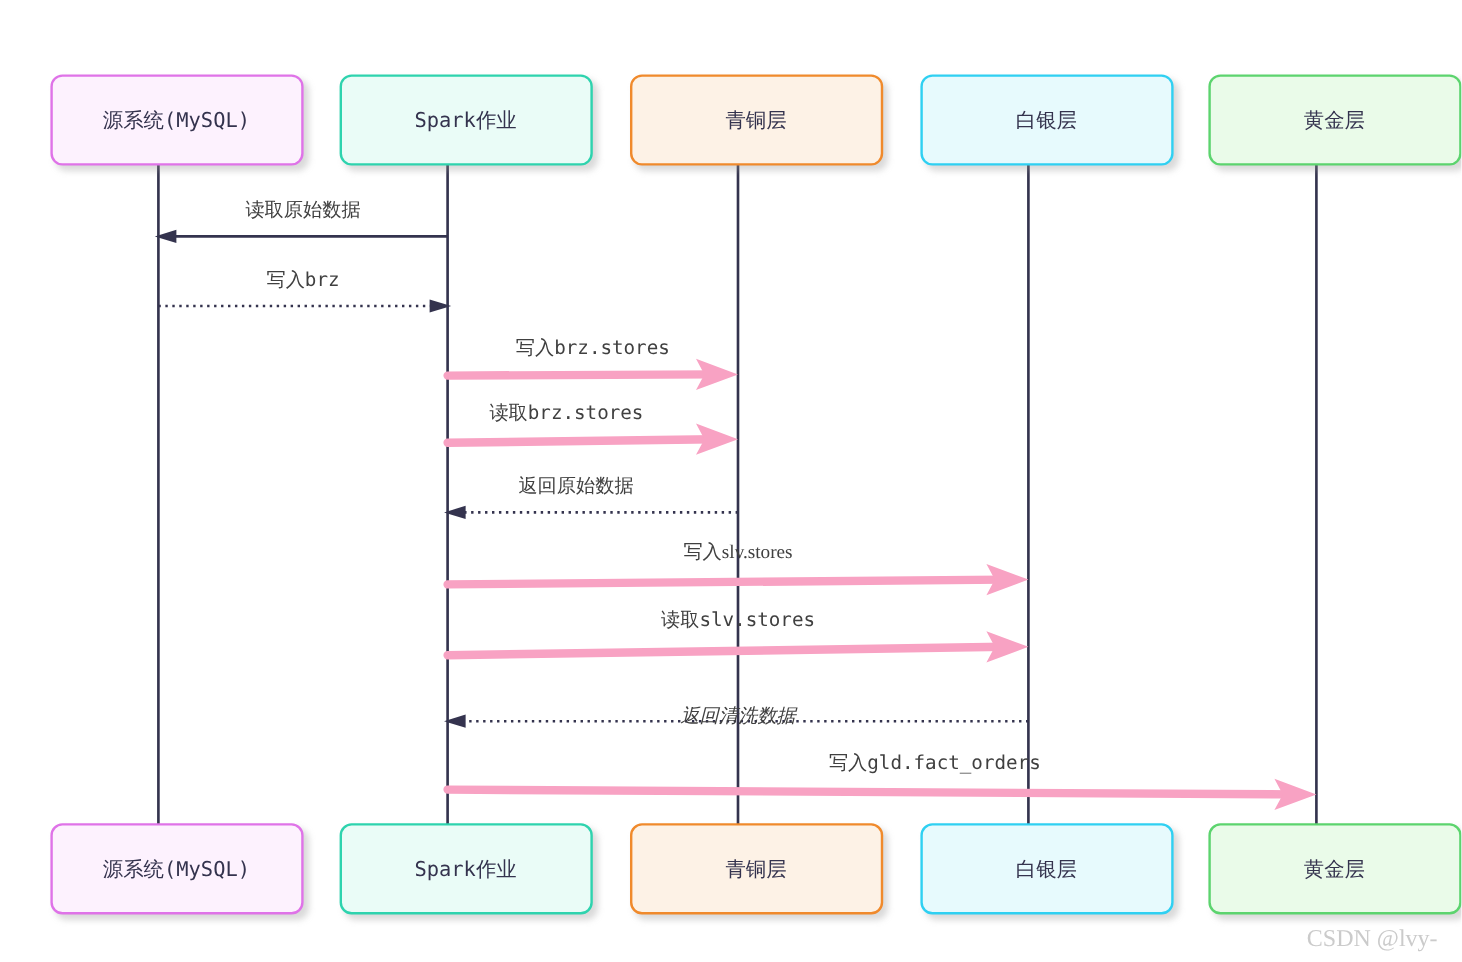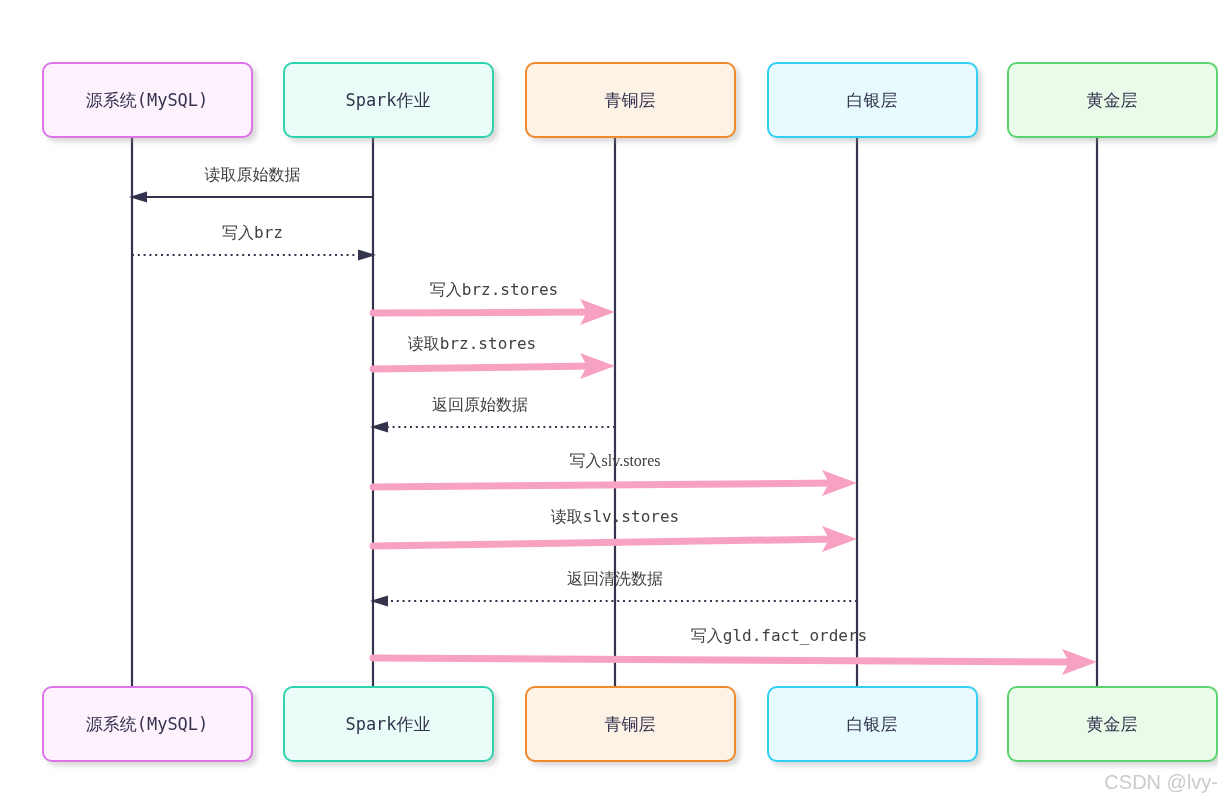--- a/index.html
+++ b/index.html
@@ -38,25 +38,25 @@
   .msg-label {
     position: absolute;
     transform: translateX(-50%);
     font-size: 16px;
     line-height: 19px;
     color: #404040;
     white-space: nowrap;
   }
   .watermark {
     position: absolute;
-    right: 0;
+    right: 20px;
     bottom: 8px;
     font-size: 20px;
     color: #cbcbcb;
-    font-family: Liberation Sans, sans-serif;
+    font-family: Liberation Serif, serif;
   }
 </style>
 </head>
 <body>
 
 <div class="stage">
   <svg id="canvas" width="1218" height="802">
       <line x1="132" y1="137" x2="132" y2="687" stroke="#34334e" stroke-width="2.2"></line>
       <line x1="373" y1="137" x2="373" y2="687" stroke="#34334e" stroke-width="2.2"></line>
       <line x1="615" y1="137" x2="615" y2="687" stroke="#34334e" stroke-width="2.2"></line>
@@ -94,17 +94,17 @@
       <div class="pbox" style="left: 1006.5px; top: 686px; border-color: rgb(92, 212, 110); background: rgb(234, 251, 233);">黄金层</div>
     </div>
   <div id="labels">
       <div class="msg-label" style="left: 252.5px; top: 165px;">读取原始数据</div>
       <div class="msg-label" style="left: 252.5px; top: 223px;">写入brz</div>
       <div class="msg-label" style="left: 494px; top: 280px;">写入brz.stores</div>
       <div class="msg-label" style="left: 472px; top: 334px;">读取brz.stores</div>
       <div class="msg-label" style="left: 480px; top: 395px;">返回原始数据</div>
       <div class="msg-label" style="left: 615px; top: 451px; font-family: Liberation Serif, serif;">写入slv.stores</div>
       <div class="msg-label" style="left: 615px; top: 507px;">读取slv.stores</div>
-      <div class="msg-label" style="left: 615px; top: 569px;">返回清洗数据</div>
+      <div class="msg-label" style="left: 615px; top: 587px; font-style: italic;">返回清洗数据</div>
       <div class="msg-label" style="left: 735px; top: 626px; margin-left: 44px;">写入gld.fact_orders</div>
     </div>
   <div class="watermark">CSDN @lvy-</div>
 </div>
 
 </body></html>

